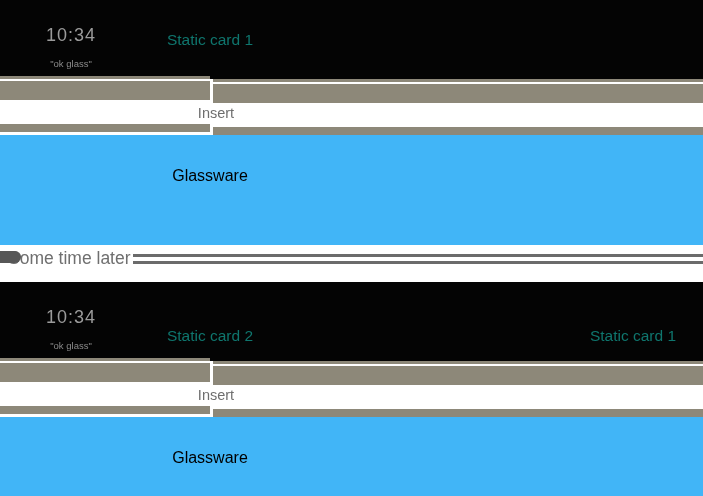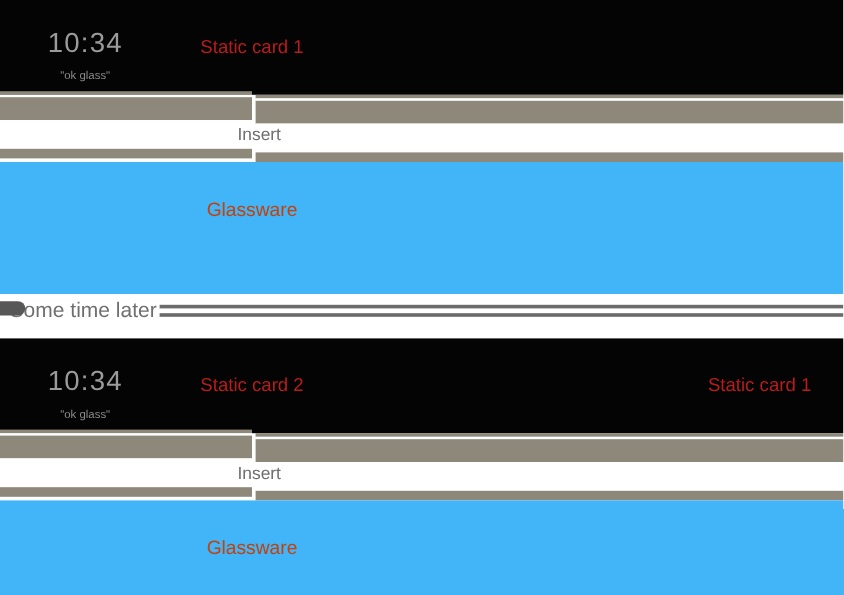--- a/index.html
+++ b/index.html
@@ -8,34 +8,34 @@
     font-family:"Liberation Sans","DejaVu Sans",sans-serif;
   }
   .abs{position:absolute;}
 
   
   .tl-row{left:0;width:703px;height:79px;background:#040404;}
   .tl-row.s1{top:0;}
   .tl-row.s2{top:282px;}
 
   
-  .clock-time{width:76px;text-align:center;font-size:23px;font-weight:300;
+  .clock-time{width:76px;text-align:center;font-size:18px;font-weight:300;
               color:#9b9b9b;letter-spacing:1px;line-height:30px;}
   .clock-time.s1{left:33px;top:20px;}
   .clock-time.s2{left:33px;top:302px;}
   .hotword{width:76px;text-align:center;font-size:9.5px;color:#8c8c8c;}
   .hotword.s1{left:33px;top:58px;}
   .hotword.s2{left:33px;top:340px;}
 
   
-  .card-label{width:170px;text-align:center;font-size:15.5px;color:#b91c1c;line-height:19px;}
+  .card-label{width:170px;text-align:center;font-size:15.5px;color:#0f766e;line-height:19px;}
   .card-label.pos-a{left:125px;}
   .card-label.pos-b{left:548px;}
   .card-label.y1{top:30px;}
-  .card-label.y2{top:312px;}
+  .card-label.y2{top:326px;}
 
   
   .stack{width:210px;}
   .stack.right{left:213px;width:490px;}
   .stack.left{left:0;}
   .stack.left.s1{top:76px;}  .stack.right.s1{top:79px;}
   .stack.left.s2{top:358px;} .stack.right.s2{top:361px;}
   .edge-thin{height:3px;background:#8d8879;}
   .edge-seam{height:2px;background:#ffffff;}
   .edge-bar{height:19px;background:#8d8879;}
@@ -45,21 +45,21 @@
   .insert-label{left:156px;width:120px;text-align:center;font-size:14.5px;
                 color:#6e6e6e;line-height:22px;z-index:4;}
   .insert-label.s1{top:102px;}
   .insert-label.s2{top:384px;}
 
   
   .glassware-card{left:0;width:703px;height:110px;background:#41b5f7;}
   .glassware-card.s1{top:135px;}
   .glassware-card.s2{top:417px;}
   .glassware-label{left:110px;width:200px;text-align:center;font-size:16px;
-                   color:#c2410c;line-height:19px;z-index:4;}
+                   color:#000000;line-height:19px;z-index:4;}
   .glassware-label.s1{top:166px;}
   .glassware-label.s2{top:448px;}
 
   
   .divider-line{left:133px;width:570px;height:3px;background:#6b6b6b;z-index:2;}
   .line-1{top:254px;}
   .line-2{top:261px;}
   .divider-cap{left:0;top:251px;width:21px;height:12px;background:#575757;
                border-radius:0 6px 6px 0;z-index:5;}
   .divider-label{left:8px;top:248px;font-size:17.5px;color:#6f6f6f;

